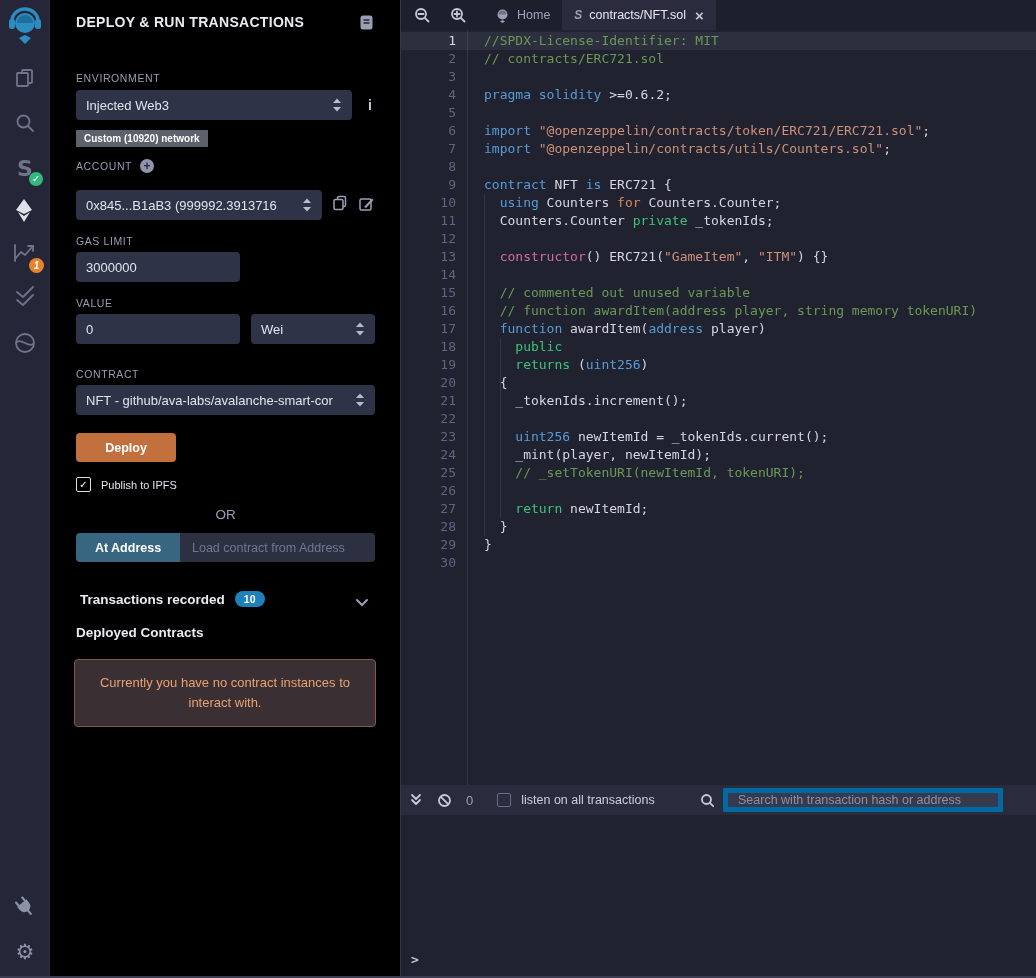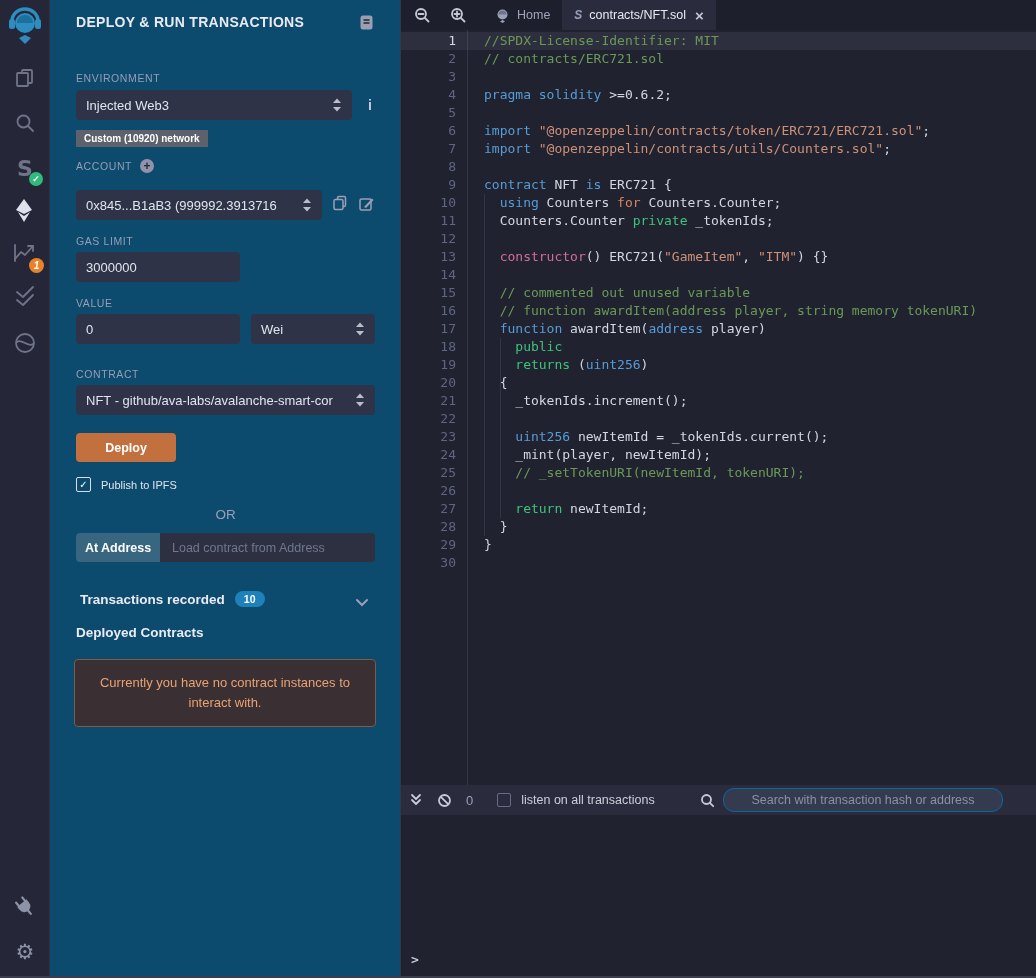--- a/index.html
+++ b/index.html
@@ -22,21 +22,21 @@
     align-items:center; justify-content:center; color:#fff; }
   .badge-green { width:14px; height:14px; background:#31ba7b; right:7px; bottom:2px;
     font-size:9px; font-weight:bold; }
   .badge-orange { width:15px; height:15px; background:#e8832c; right:6px; bottom:0px;
     font-size:10px; font-weight:bold; font-style:italic; }
   .glyph-icon { font-family:"DejaVu Sans", sans-serif; color:#8d92a6; }
 
   
   .sidepanel {
     position:absolute; left:50px; top:0; width:350px; height:978px;
-    background:#0c4a6e; padding:14px 25px 0 26px;
+    background:#000000; padding:14px 25px 0 26px;
   }
   .panel-head { display:flex; justify-content:space-between; align-items:flex-start; }
   .panel-title { font-size:14px; font-weight:700; color:#eaebf2; letter-spacing:.3px; }
   .lbl { font-size:10.5px; color:#989db4; letter-spacing:.6px; }
   .sel, .inp {
     background:#2f3347; border:none; border-radius:4px; height:30px;
     color:#e2e4ee; font-size:13px; font-family:"Liberation Sans",sans-serif;
     display:flex; align-items:center; padding:0 10px; position:relative;
   }
   .sel { cursor:pointer; }
@@ -54,21 +54,21 @@
     font-family:"Liberation Sans",sans-serif; cursor:pointer;
   }
   .checkbox {
     width:15px; height:15px; border:1.5px solid #dcdee6; border-radius:2px;
     display:inline-flex; align-items:center; justify-content:center;
     font-size:10px; color:#fff; cursor:pointer; background:transparent;
   }
   .checkbox.small { width:14px; height:14px; border:1px solid #676d88; color:transparent; }
   .or-divider { margin-top:15px; text-align:center; color:#9ba0b8; font-size:13.5px; }
   .ataddr-btn {
-    width:84px; height:29px; background:#38657f; border:none; color:#fff;
+    width:104px; height:29px; background:#38657f; border:none; color:#fff;
     border-radius:4px 0 0 4px; font-size:12.5px; font-weight:700;
     font-family:"Liberation Sans",sans-serif; cursor:pointer;
   }
   .ataddr-inp {
     flex:1; height:29px; background:#2c3040; border:none; border-radius:0 4px 4px 0;
     color:#e2e4ee; font-size:12.5px; padding:0 12px;
     font-family:"Liberation Sans",sans-serif;
   }
   .ataddr-inp::placeholder { color:#717791; }
   .tx-head { margin-top:29px; display:flex; align-items:flex-end; cursor:pointer; }
@@ -113,22 +113,22 @@
   .tk-or { color:#d7885f; } .tk-gr { color:#3ec479; } .tk-pk { color:#d16d9c; }
   .tk-tx { color:#d4d6e0; }
 
   
   .termbar { position:absolute; left:0; top:785px; width:636px; height:30px;
     background:#2a2c3e; display:flex; align-items:center; }
   .term-count { color:#9aa0b5; font-size:13px; margin-left:14px; }
   .term-label { color:#ccced9; font-size:12.5px; margin-left:10px; }
   .term-search {
     width:280px; height:24px; margin-left:10px; background:#363a4f;
-    border:1px solid #0369a1; border-radius:11px; color:#e2e4ee;
-    font-size:12.5px; padding:0 10px; font-family:"Liberation Sans",sans-serif;text-align:center;
+    border:5px solid #0369a1; border-radius:1px; color:#e2e4ee;
+    font-size:12.5px; padding:0 10px; font-family:"Liberation Sans",sans-serif;
   }
   .term-search::placeholder { color:#8b90a6; }
   .termbody { position:absolute; left:0; top:815px; width:636px; height:161px;
     background:#212230; }
   .term-prompt { position:absolute; left:10px; bottom:9px;
     font-family:"DejaVu Sans Mono", monospace; font-size:13px; font-weight:700; color:#c5c8d5; }
   .bottom-edge { position:absolute; left:0; bottom:0; width:1036px; height:2px; background:#3a3d52; }
   .ico-stroke { stroke:#6f7489; fill:none; stroke-width:1.8; stroke-linecap:round; stroke-linejoin:round; }
   .ico-light  { stroke:#c6c9d6; fill:none; stroke-width:1.8; stroke-linecap:round; stroke-linejoin:round; }
 </style>

